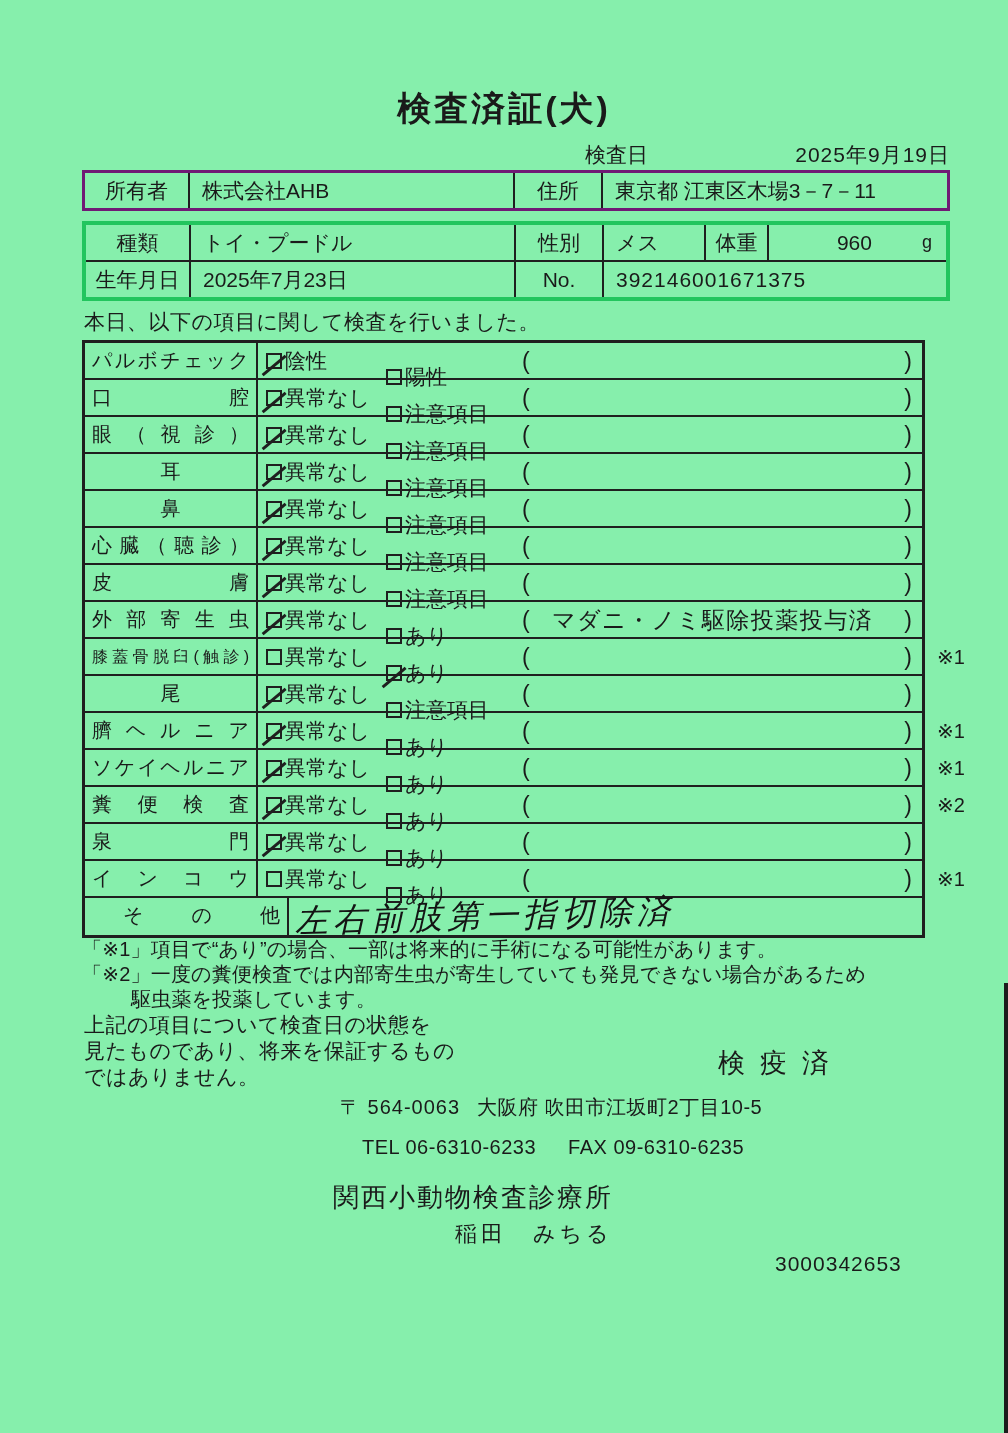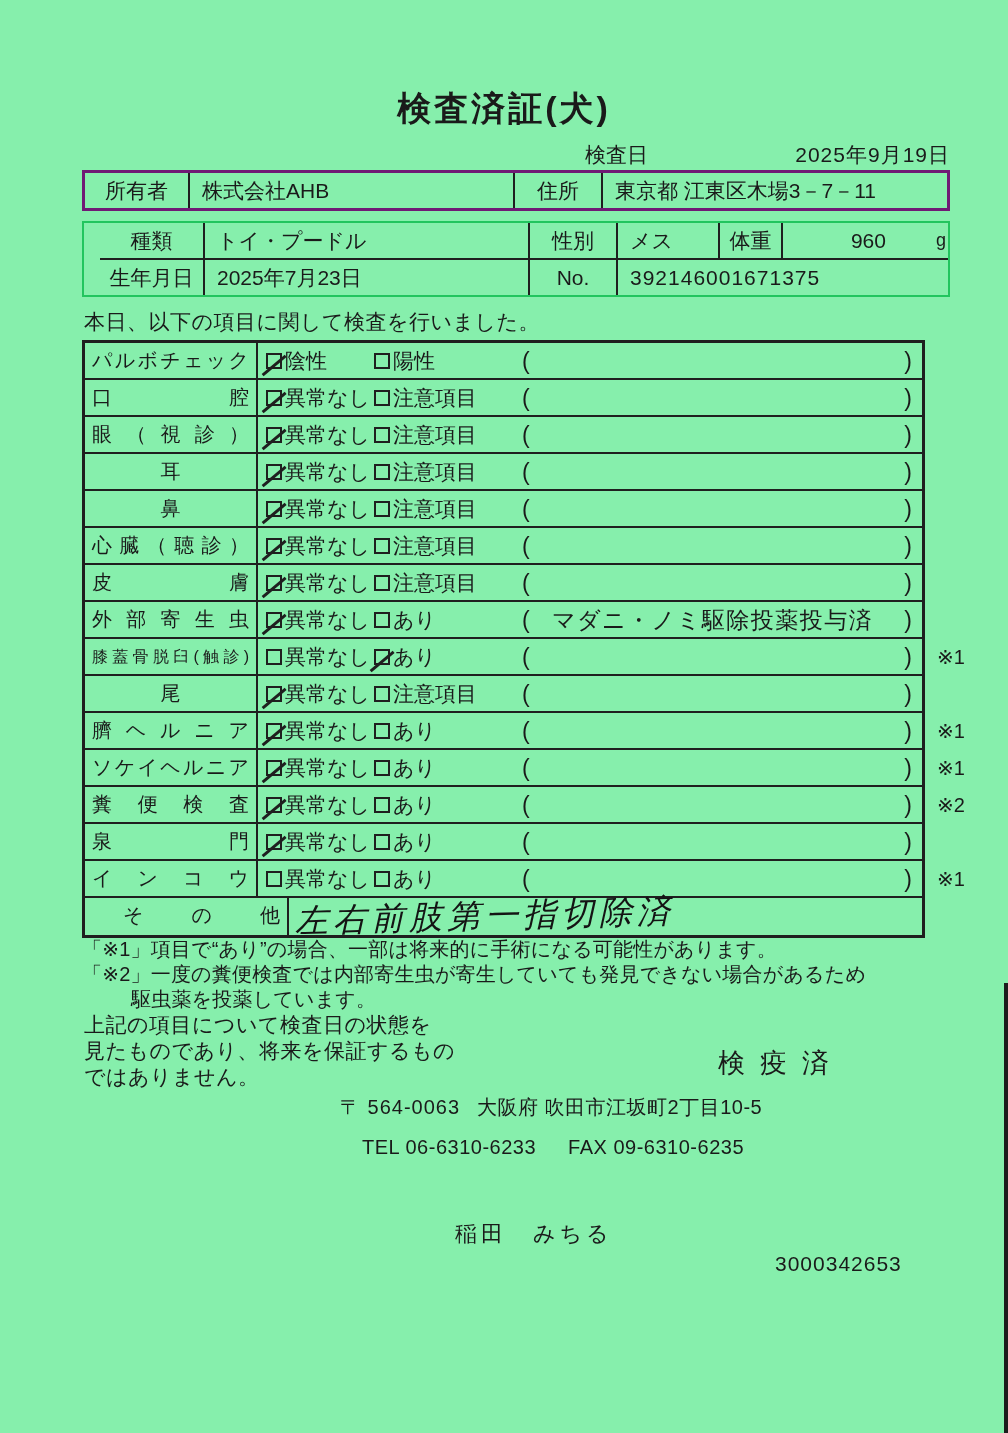--- a/index.html
+++ b/index.html
@@ -19,21 +19,21 @@
   .date-value{position:absolute; right:58px; font-size:21px; letter-spacing:1px;}
 
   
   .tbl{border:3px solid #701a75; box-sizing:border-box; display:grid;}
   .tbl .cell{border-left:2px solid #1f1f1f; box-sizing:border-box;
     height:35px; line-height:35px; font-size:21px; overflow:hidden; white-space:nowrap;}
   .tbl .cell:first-child{border-left:none;}
   .lab{text-align:center;}
   .val{padding-left:12px;}
   .owner-tbl{top:170px; left:82px; width:868px; grid-template-columns:103px 325px 88px 350px;}
-  .info-tbl{top:221px; left:82px; width:868px; border:2px solid #22c55e; box-sizing:border-box;padding-left:16px;}
+  .info-tbl{top:221px; left:82px; width:868px; border:4px solid #22c55e; box-sizing:border-box;}
   .info-row{display:grid;}
   .info-row.r1{grid-template-columns:103px 325px 88px 102px 63px 181px; border-bottom:2.5px solid #1f1f1f;}
   .info-row.r2{grid-template-columns:103px 325px 88px 346px;}
   .info-row .cell{border-left:2px solid #1f1f1f; box-sizing:border-box;
     height:35px; line-height:35px; font-size:21px; white-space:nowrap;}
   .info-row .cell:first-child{border-left:none;}
   .weight-val{display:flex; justify-content:flex-end; align-items:center; padding-right:16px;gap:32px;}
   .weight-val .unit{font-size:18px; margin-left:18px;}
   .no-val{letter-spacing:1px;}
 
@@ -46,21 +46,21 @@
   .chk-row:last-child{border-bottom:none;margin-left:31px;}
   .chk-label{width:173px; box-sizing:border-box; border-right:2px solid #1f1f1f;
     padding:0 7px; font-size:20px; line-height:34px; white-space:nowrap;
     text-align:justify; text-align-last:justify; overflow:hidden;}
   .chk-label.single{text-align:center; text-align-last:center;}
   .chk-label.tight{font-size:16px; line-height:35px; letter-spacing:0;}
   .chk-opts{position:relative; flex:1;}
   .chk-opt{position:absolute; top:50%; transform:translateY(-50%);
     display:flex; align-items:center; font-size:21px; white-space:nowrap;}
   .chk-opt.opt1{left:8px;}
-  .chk-opt.opt2{left:116px;}
+  .chk-opt.opt2{left:128px;margin-top:16px;}
   .cbox{position:relative; display:inline-block; width:16px; height:16px;
     border:2.5px solid #1f1f1f; box-sizing:border-box; margin-right:3px; flex:0 0 auto;}
   .cbox.checked::after{content:""; position:absolute; left:-9px; top:9px;
     width:30px; height:2.6px; background:#1f1f1f; transform:rotate(-40deg);}
   .paren{position:absolute; top:50%; transform:translateY(-50%); font-size:23px;}
   .paren.open{left:264px;}
   .paren.close{right:10px;}
   .chk-note{position:absolute; left:294px; top:50%; transform:translateY(-50%);
     font-size:23px; letter-spacing:1.5px; white-space:nowrap; font-weight:500;}
   .chk-marker{position:absolute; left:852px; top:50%; transform:translateY(-50%);
@@ -395,17 +395,18 @@
   <div class="abs addr-line">
     <span class="postal">〒 564-0063</span>
     <span class="addr">大阪府 吹田市江坂町2丁目10-5</span>
   </div>
 
   <div class="abs tel-line">
     <span>TEL 06-6310-6233</span>
     <span class="fax">FAX 09-6310-6235</span>
   </div>
 
+  <div class="abs clinic-name">関西小動物検査診療所</div>
   <div class="abs vet-name">稲田　みちる</div>
   <div class="abs doc-number">3000342653</div>
 
   <div class="abs scan-edge"></div>
 </div>
 
 </body></html>

